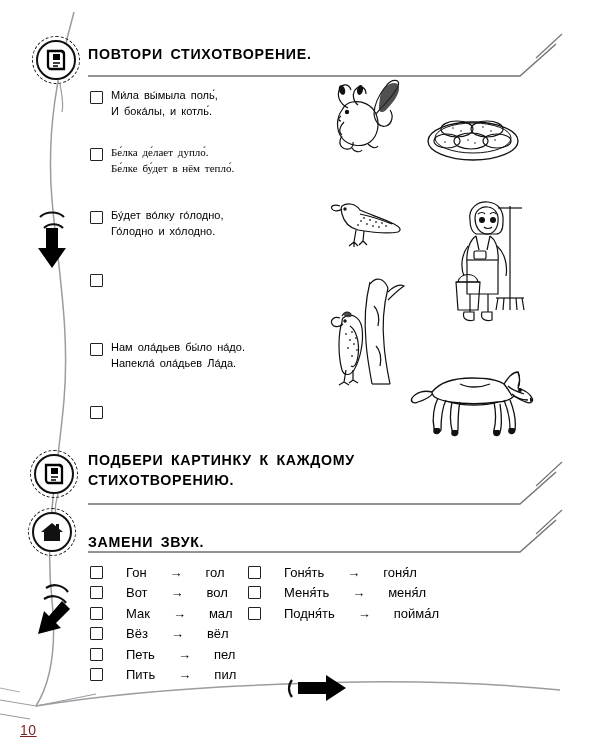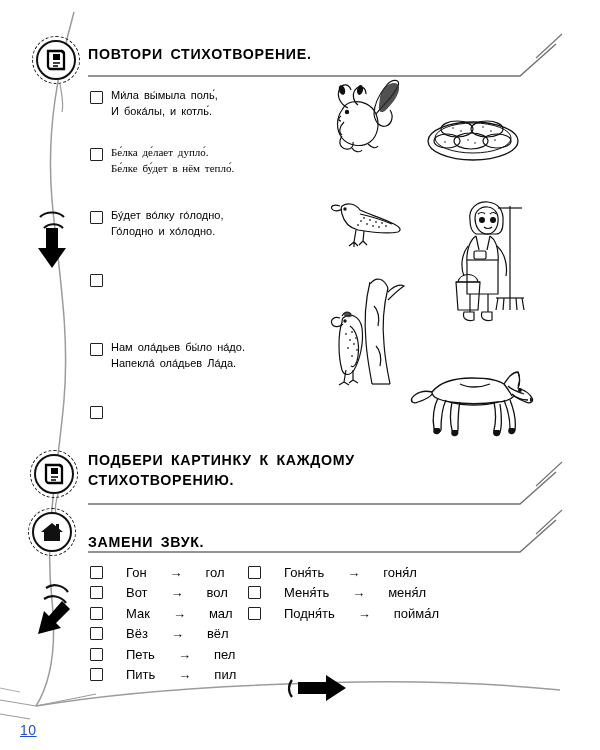--- a/index.html
+++ b/index.html
@@ -107,21 +107,21 @@
     color: #000;
     white-space: pre;
   }
 
   
   .illus { position: absolute; }
   .pagenum {
     position: absolute;
     left: 20px; bottom: 12px;
     font-size: 14px;
-    color: #1d4ed8;
+    color: #7f1d1d;
     letter-spacing: 0.5px;
     text-decoration: underline;
   }
 </style>
 </head>
 <body>
 
 <div id="page">
 
   <svg class="spine-svg" viewBox="0 0 600 750">

